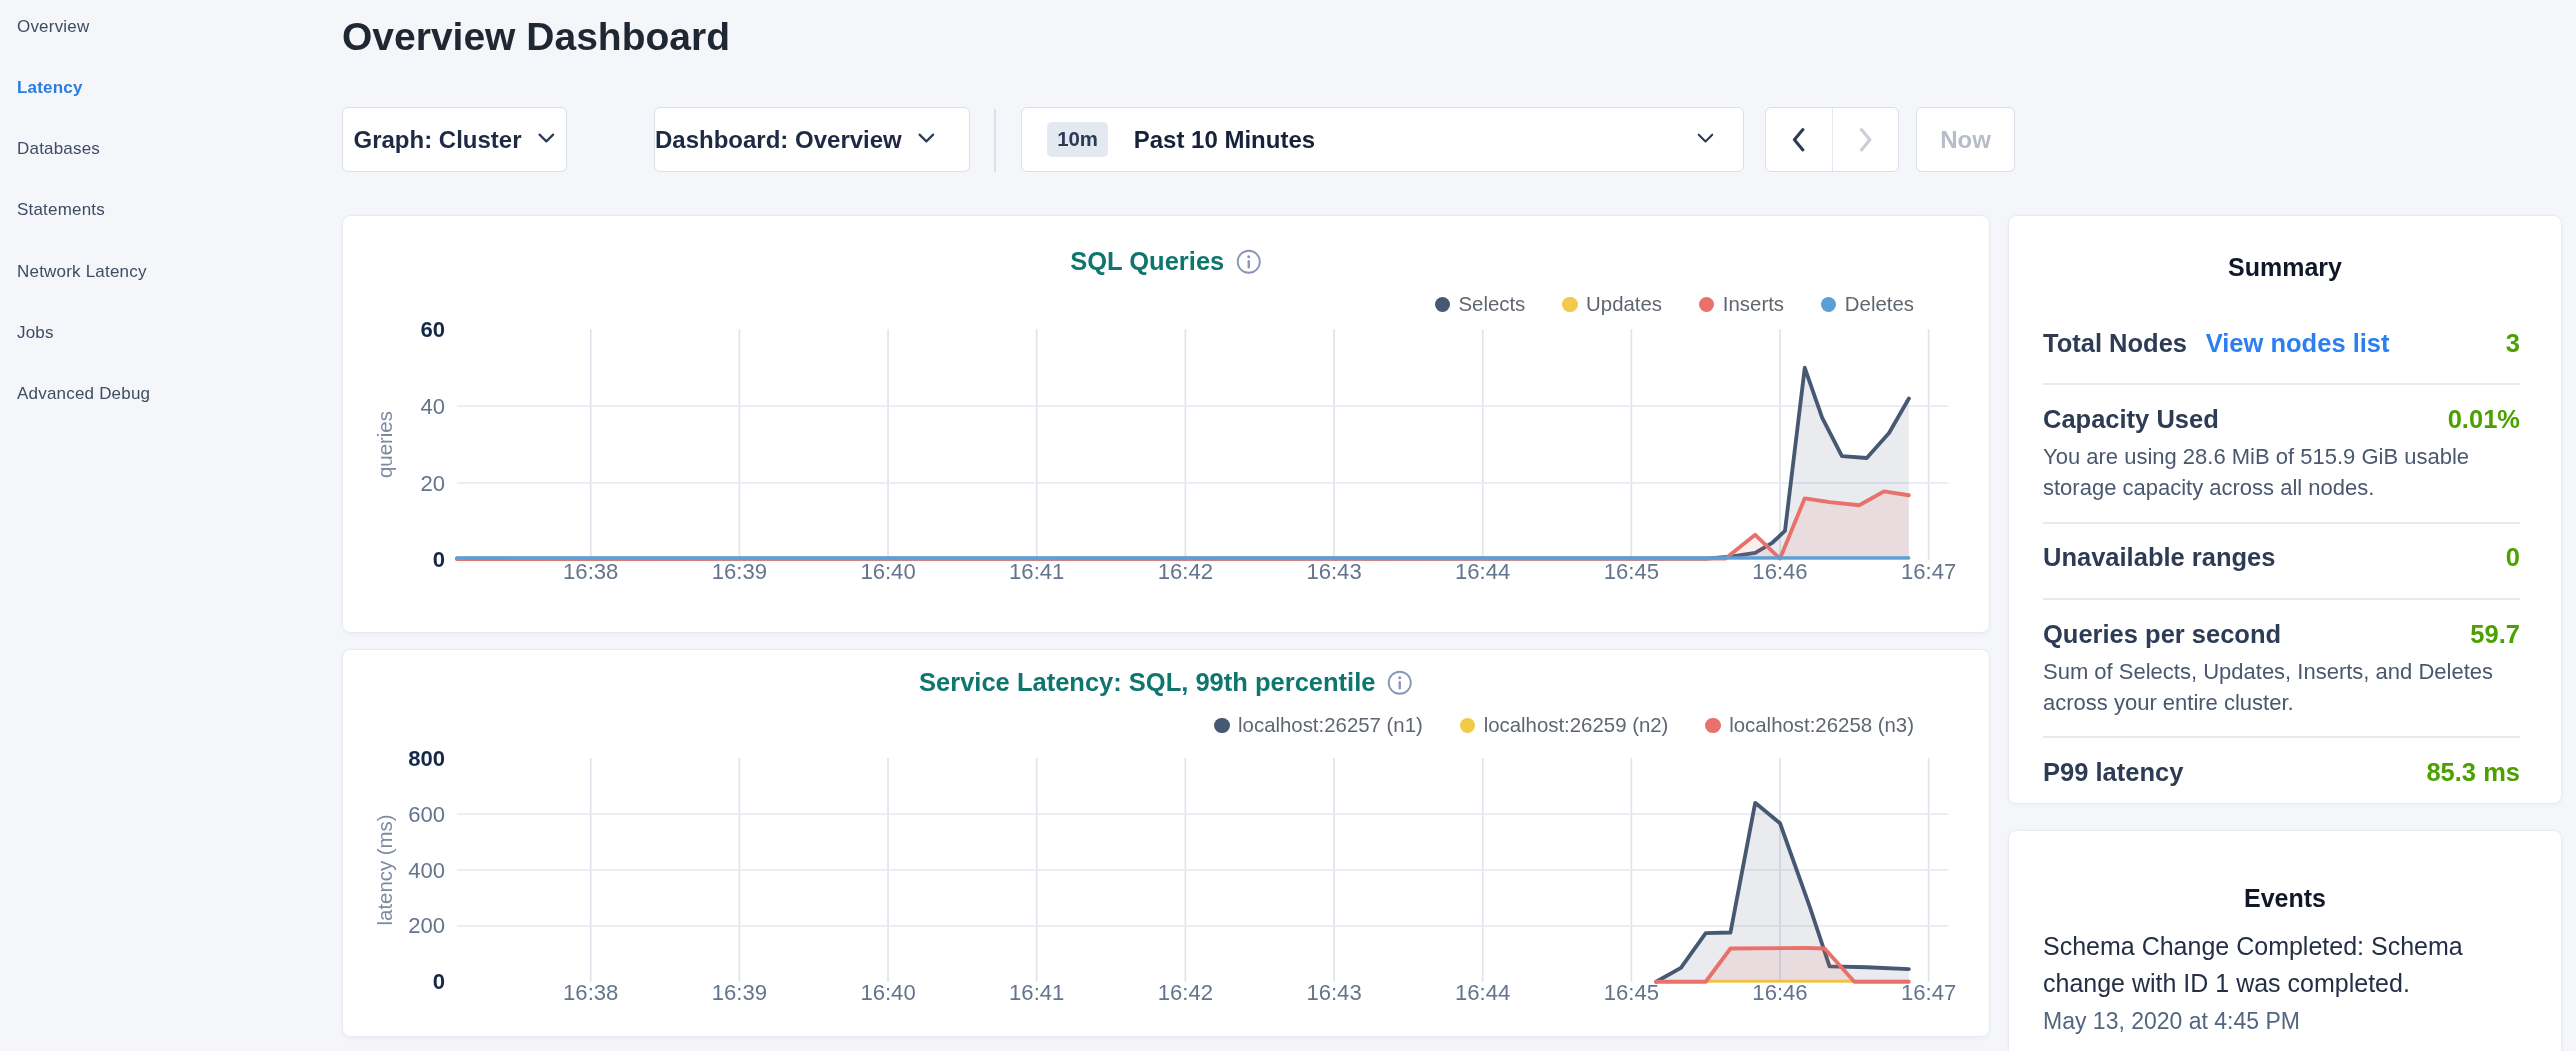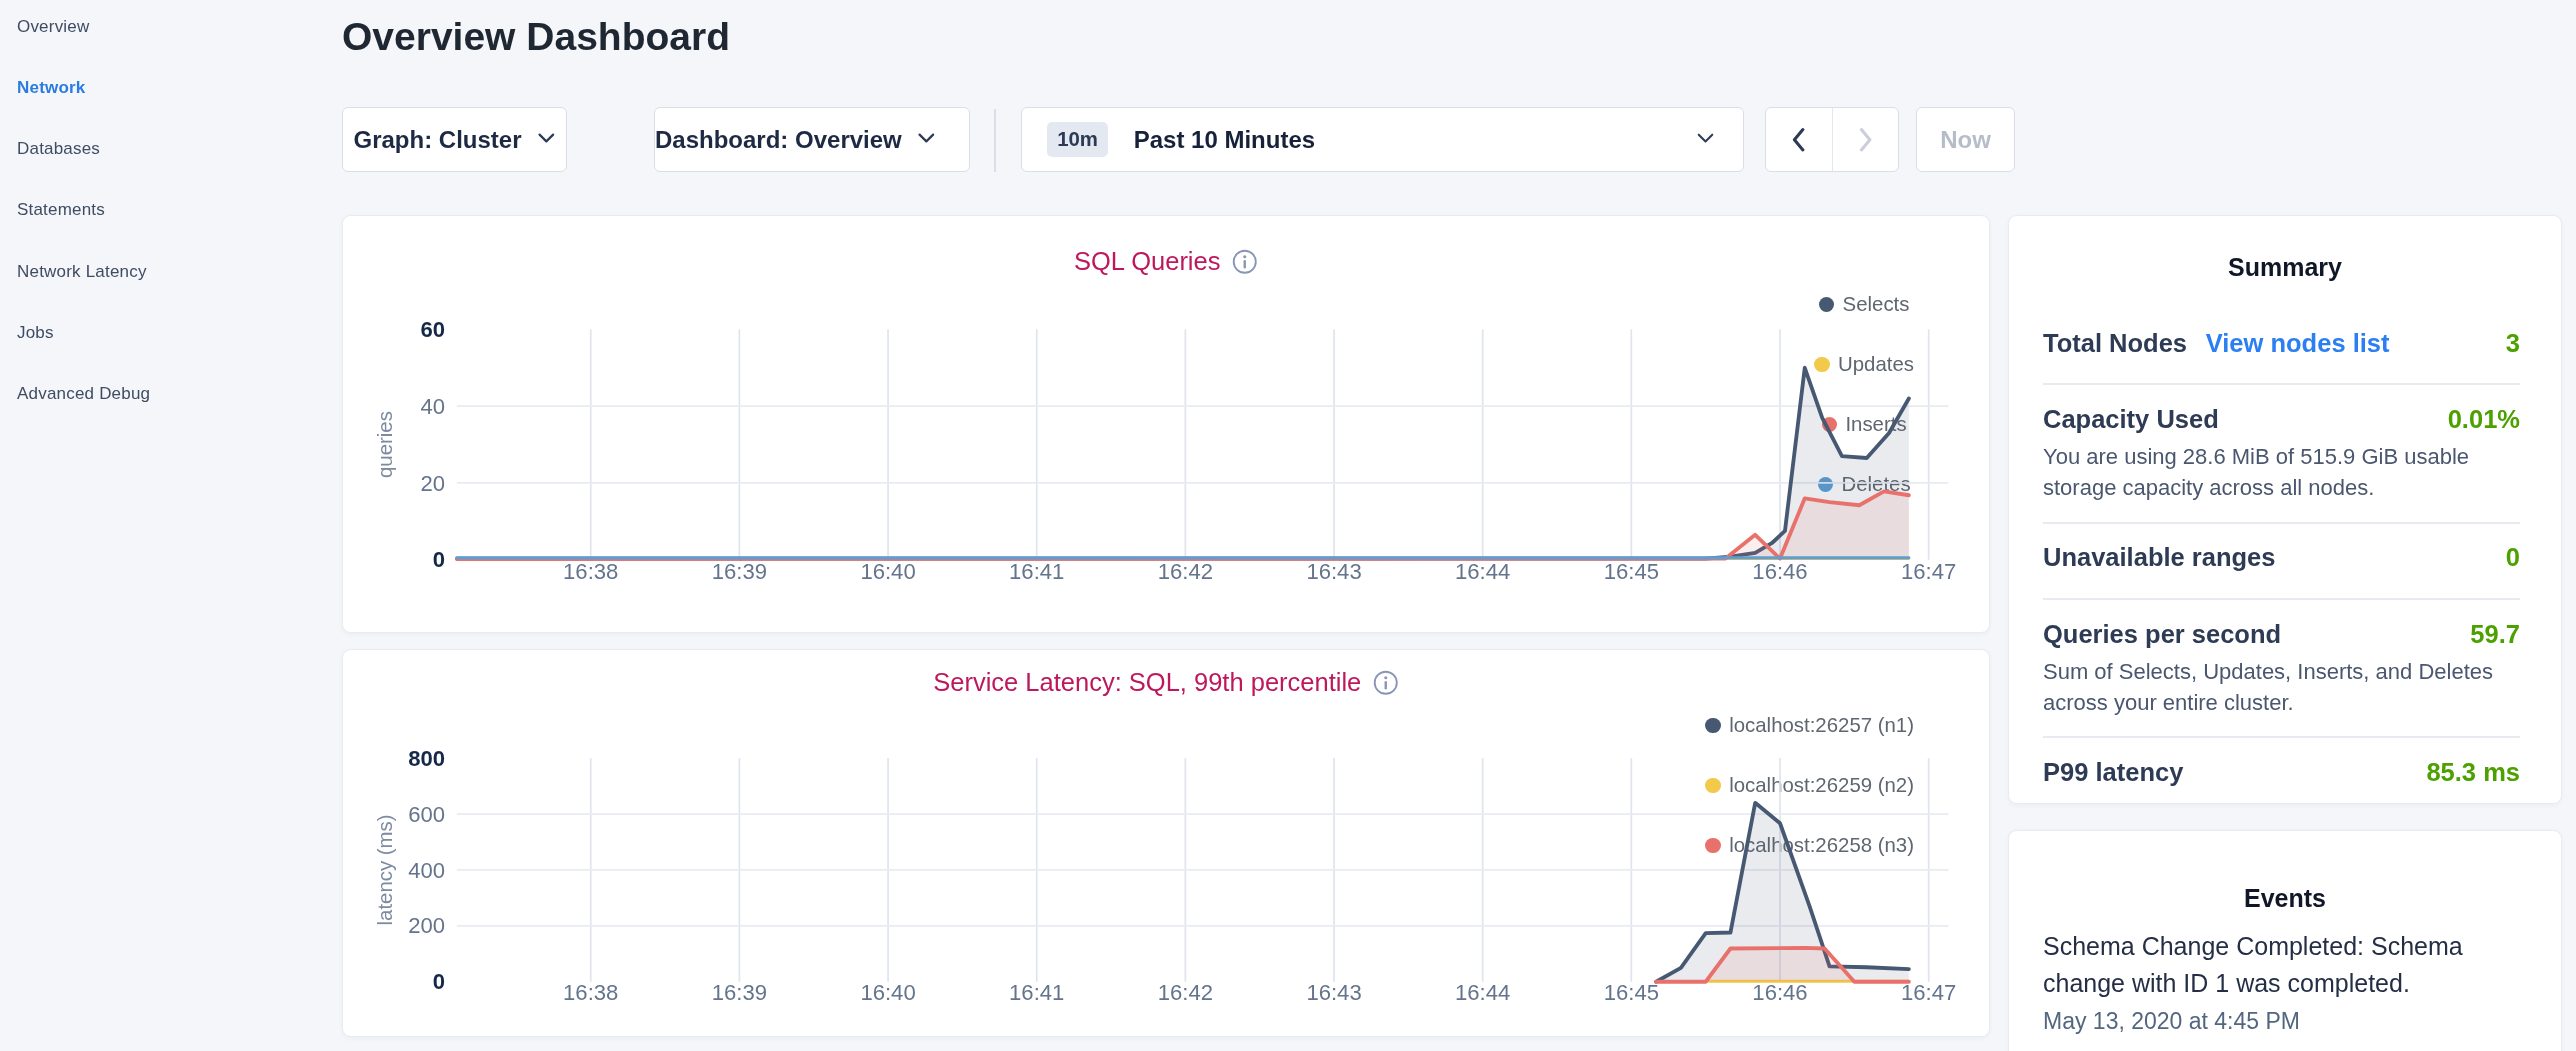--- a/index.html
+++ b/index.html
@@ -40,22 +40,22 @@
   
   .card{position:absolute;background:#fff;border:1.7px solid #e7eaf1;border-radius:8.5px;
         box-sizing:border-box;box-shadow:0 1.7px 4.3px rgba(30,40,60,.04);}
   #card-sql    {left:342px;top:215px;width:1648px;height:418px;}
   #card-latency{left:342px;top:649px;width:1648px;height:388px;}
   #card-summary{left:2008px;top:215px;width:554px;height:589px;}
   #card-events {left:2008px;top:830px;width:554px;height:281px;}
 
   .chart-title-row{position:absolute;left:0;width:100%;display:flex;align-items:center;
                    justify-content:center;gap:12px;}
-  .chart-title{font-size:25.5px;font-weight:400;color:#be185d;white-space:nowrap;}
-  .legend{position:absolute;right:75px;display:flex;gap:37px;align-items:center;flex-direction:column;}
+  .chart-title{font-size:25.5px;font-weight:700;color:#0f766e;white-space:nowrap;}
+  .legend{position:absolute;right:75px;display:flex;gap:37px;align-items:center;}
   .legend-item{display:flex;align-items:center;gap:8.5px;font-size:20.4px;color:#5f6670;white-space:nowrap;}
   .legend-dot{width:15.3px;height:15.3px;border-radius:50%;}
   .plot-svg{position:absolute;left:0;top:0;}
 
   
   .panel-title{position:absolute;left:0;width:100%;text-align:center;font-size:25px;
                font-weight:700;color:#101828;}
   .srow{position:absolute;left:34px;right:41px;display:flex;align-items:baseline;}
   .srow .lbl{font-size:25.5px;font-weight:700;color:#2e3b55;white-space:nowrap;}
   .srow .lnk{font-size:25.5px;font-weight:700;color:#2b7ff2;margin-left:18.7px;cursor:pointer;white-space:nowrap;}
@@ -65,21 +65,21 @@
   .event-text{position:absolute;left:34px;width:481px;font-size:25px;line-height:37px;color:#242f45;}
   .event-time{position:absolute;left:34px;font-size:23px;color:#53667f;}
 </style>
 </head>
 <body>
 
 <div id="root">
 
   <nav class="sidebar">
     <div class="side-item" style="top:10.2px">Overview</div>
-    <div class="side-item active" style="top:71px">Network</div>
+    <div class="side-item active" style="top:71px">Latency</div>
     <div class="side-item" style="top:132px">Databases</div>
     <div class="side-item" style="top:193px">Statements</div>
     <div class="side-item" style="top:255px">Network Latency</div>
     <div class="side-item" style="top:316px">Jobs</div>
     <div class="side-item" style="top:377px">Advanced Debug</div>
   </nav>
 
   <h1 class="page-title" style="margin:0">Overview Dashboard</h1>
 
   <div class="ctrl" style="left:342px;width:225px;justify-content:center">

